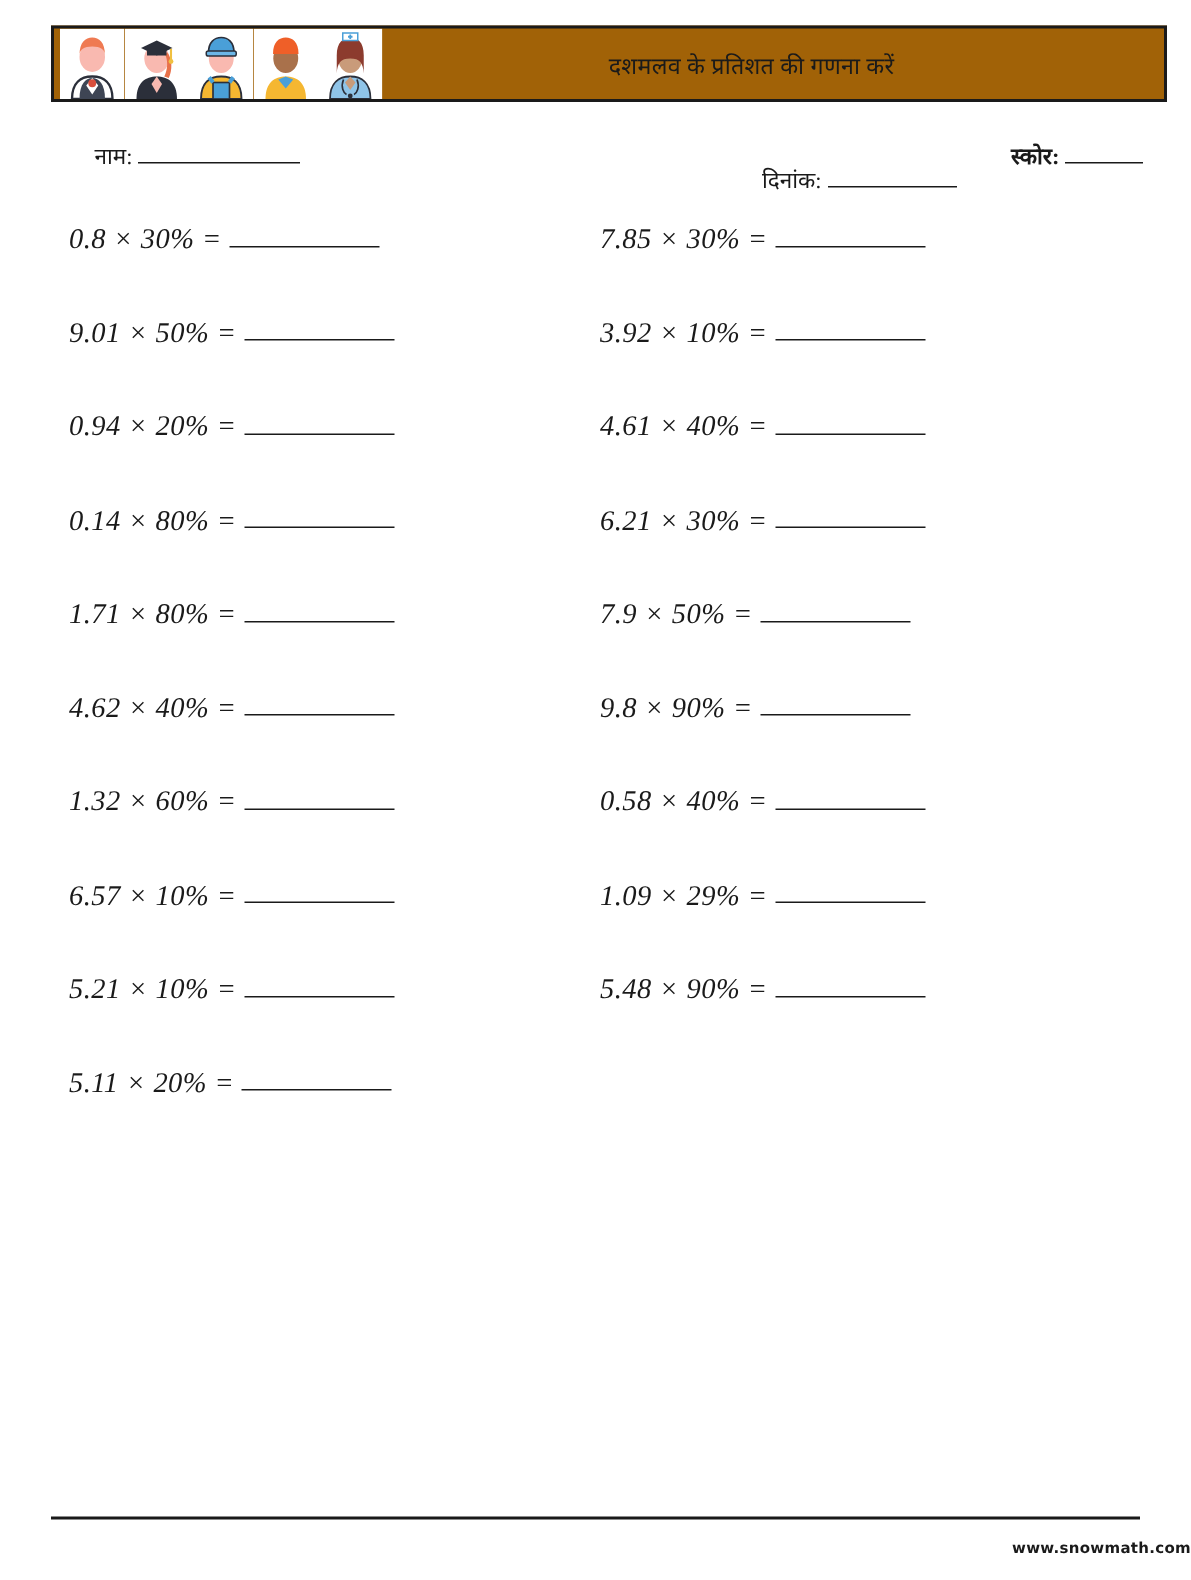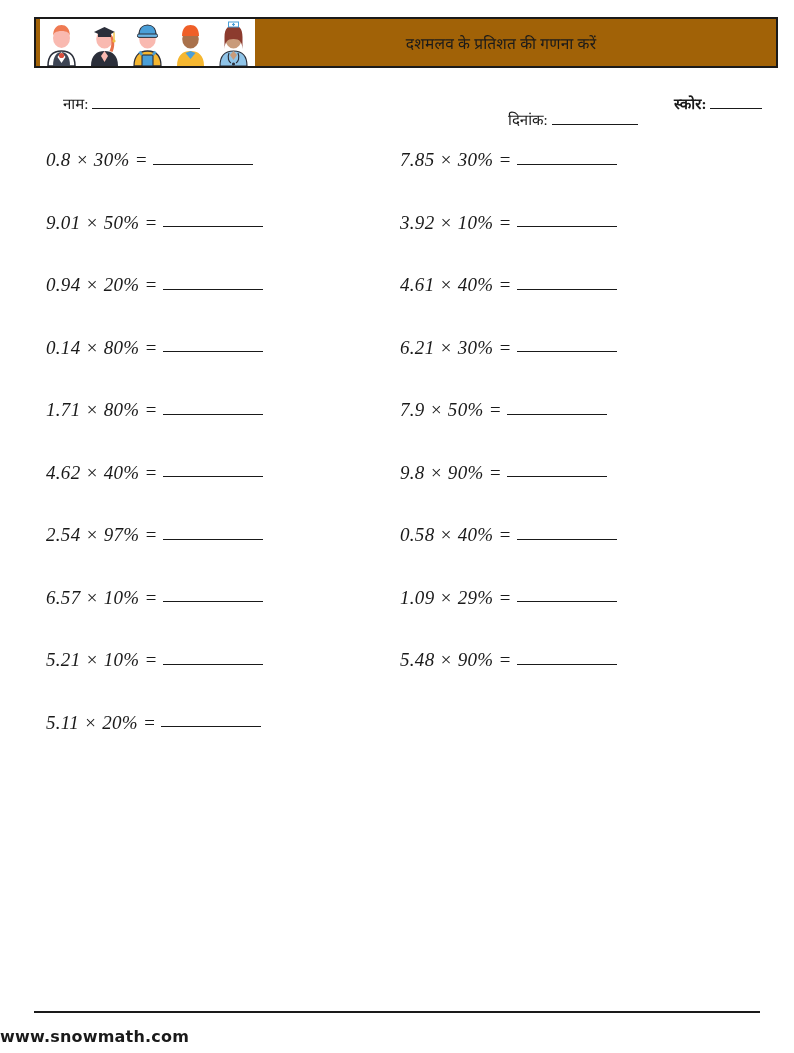--- a/index.html
+++ b/index.html
@@ -139,23 +139,23 @@
     left: 34px;
     top: 1011px;
     width: 726px;
     border-top: 2px solid #1a1a1a;
   }
   .footer-text {
     position: absolute;
     left: 0;
     top: 1027px;
     width: 794px;
-    text-align: left;
+    text-align: right;
     font-family: "DejaVu Sans", "Liberation Sans", sans-serif;
-    font-size: 16px;
+    font-size: 10px;
     font-weight: 700;
     color: #1a1a1a;
     letter-spacing: 0.2px;
   }
 </style>
 </head>
 <body>
 
 <div class="header-box">
 
@@ -262,21 +262,21 @@
       </div>
     <div class="problem">
         <span class="p-expr">1.71 × 80% =</span>
         <span class="p-blank"></span>
       </div>
     <div class="problem">
         <span class="p-expr">4.62 × 40% =</span>
         <span class="p-blank"></span>
       </div>
     <div class="problem">
-        <span class="p-expr">2.54 × 97% =</span>
+        <span class="p-expr">1.32 × 60% =</span>
         <span class="p-blank"></span>
       </div>
     <div class="problem">
         <span class="p-expr">6.57 × 10% =</span>
         <span class="p-blank"></span>
       </div>
     <div class="problem">
         <span class="p-expr">5.21 × 10% =</span>
         <span class="p-blank"></span>
       </div>

